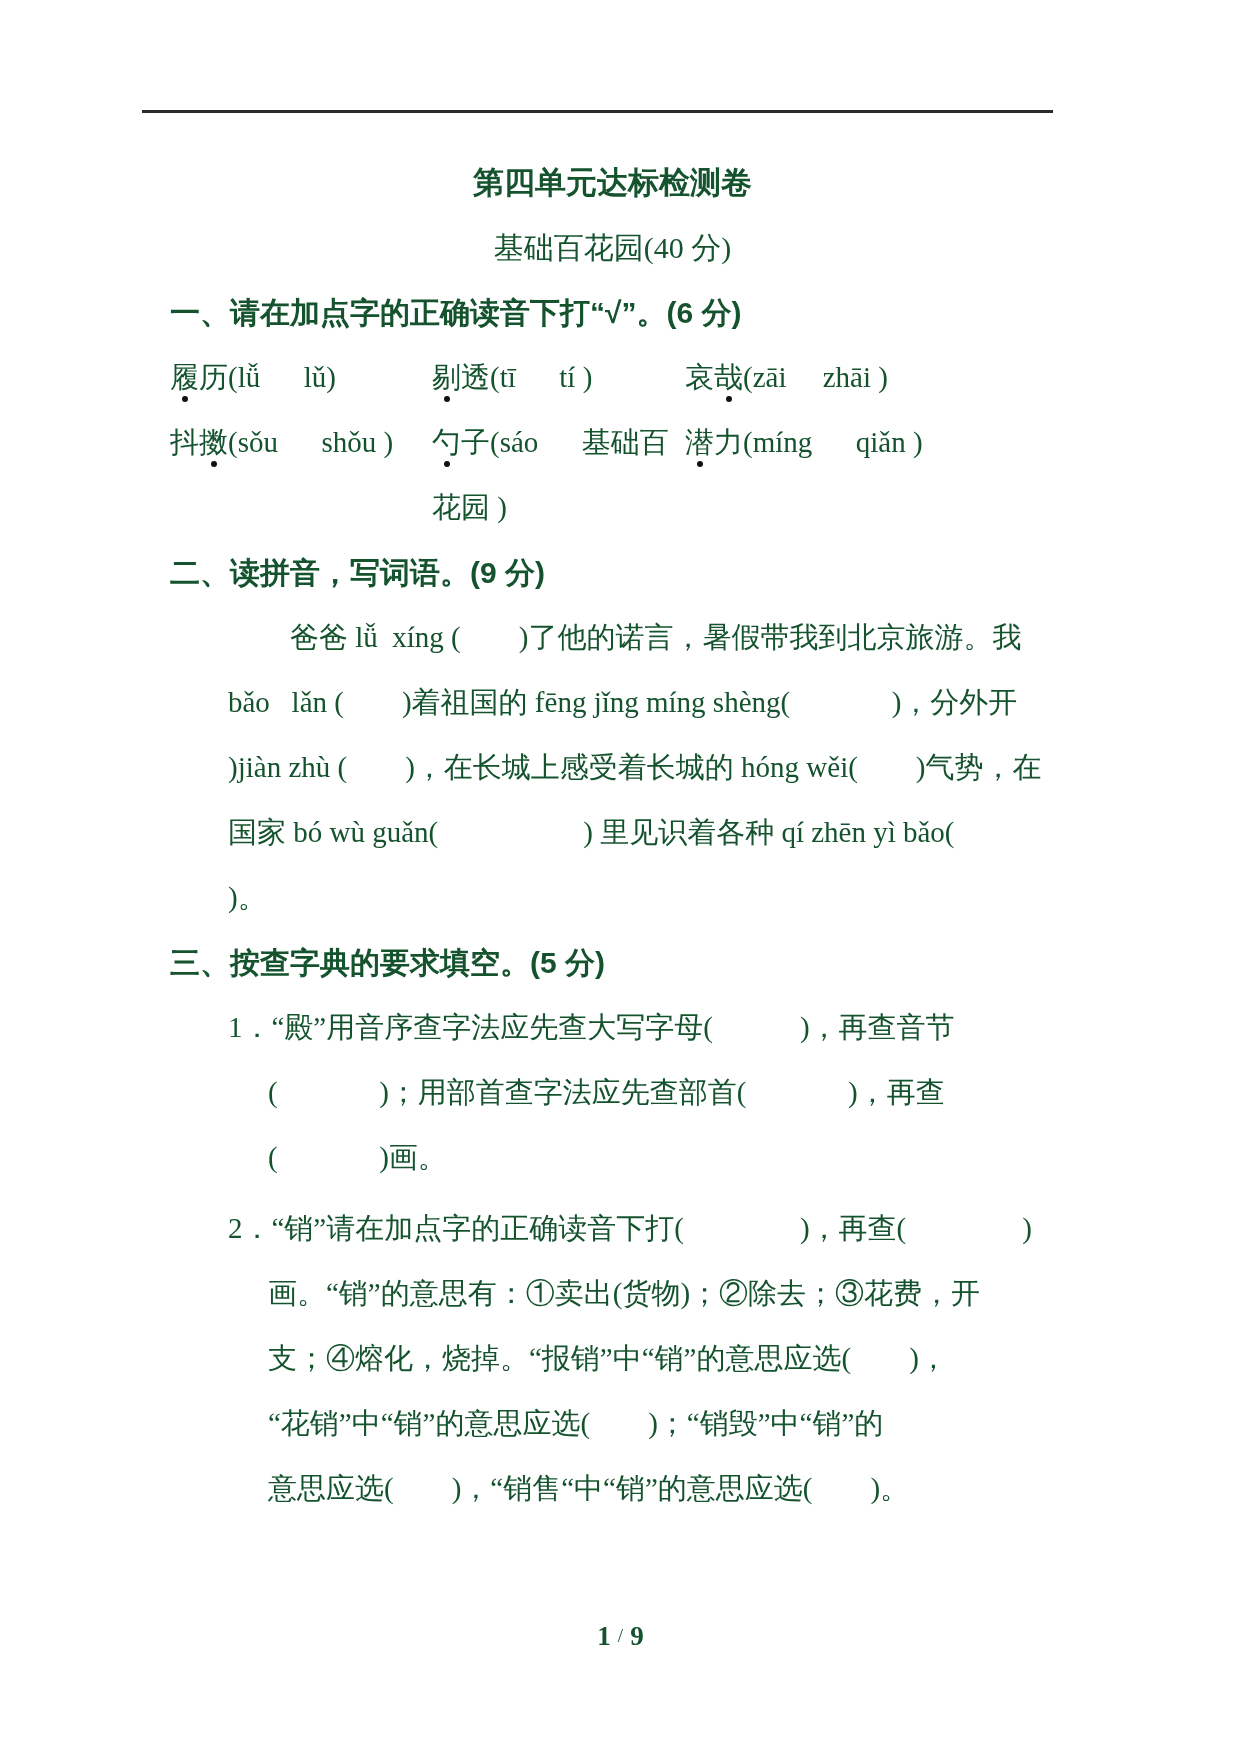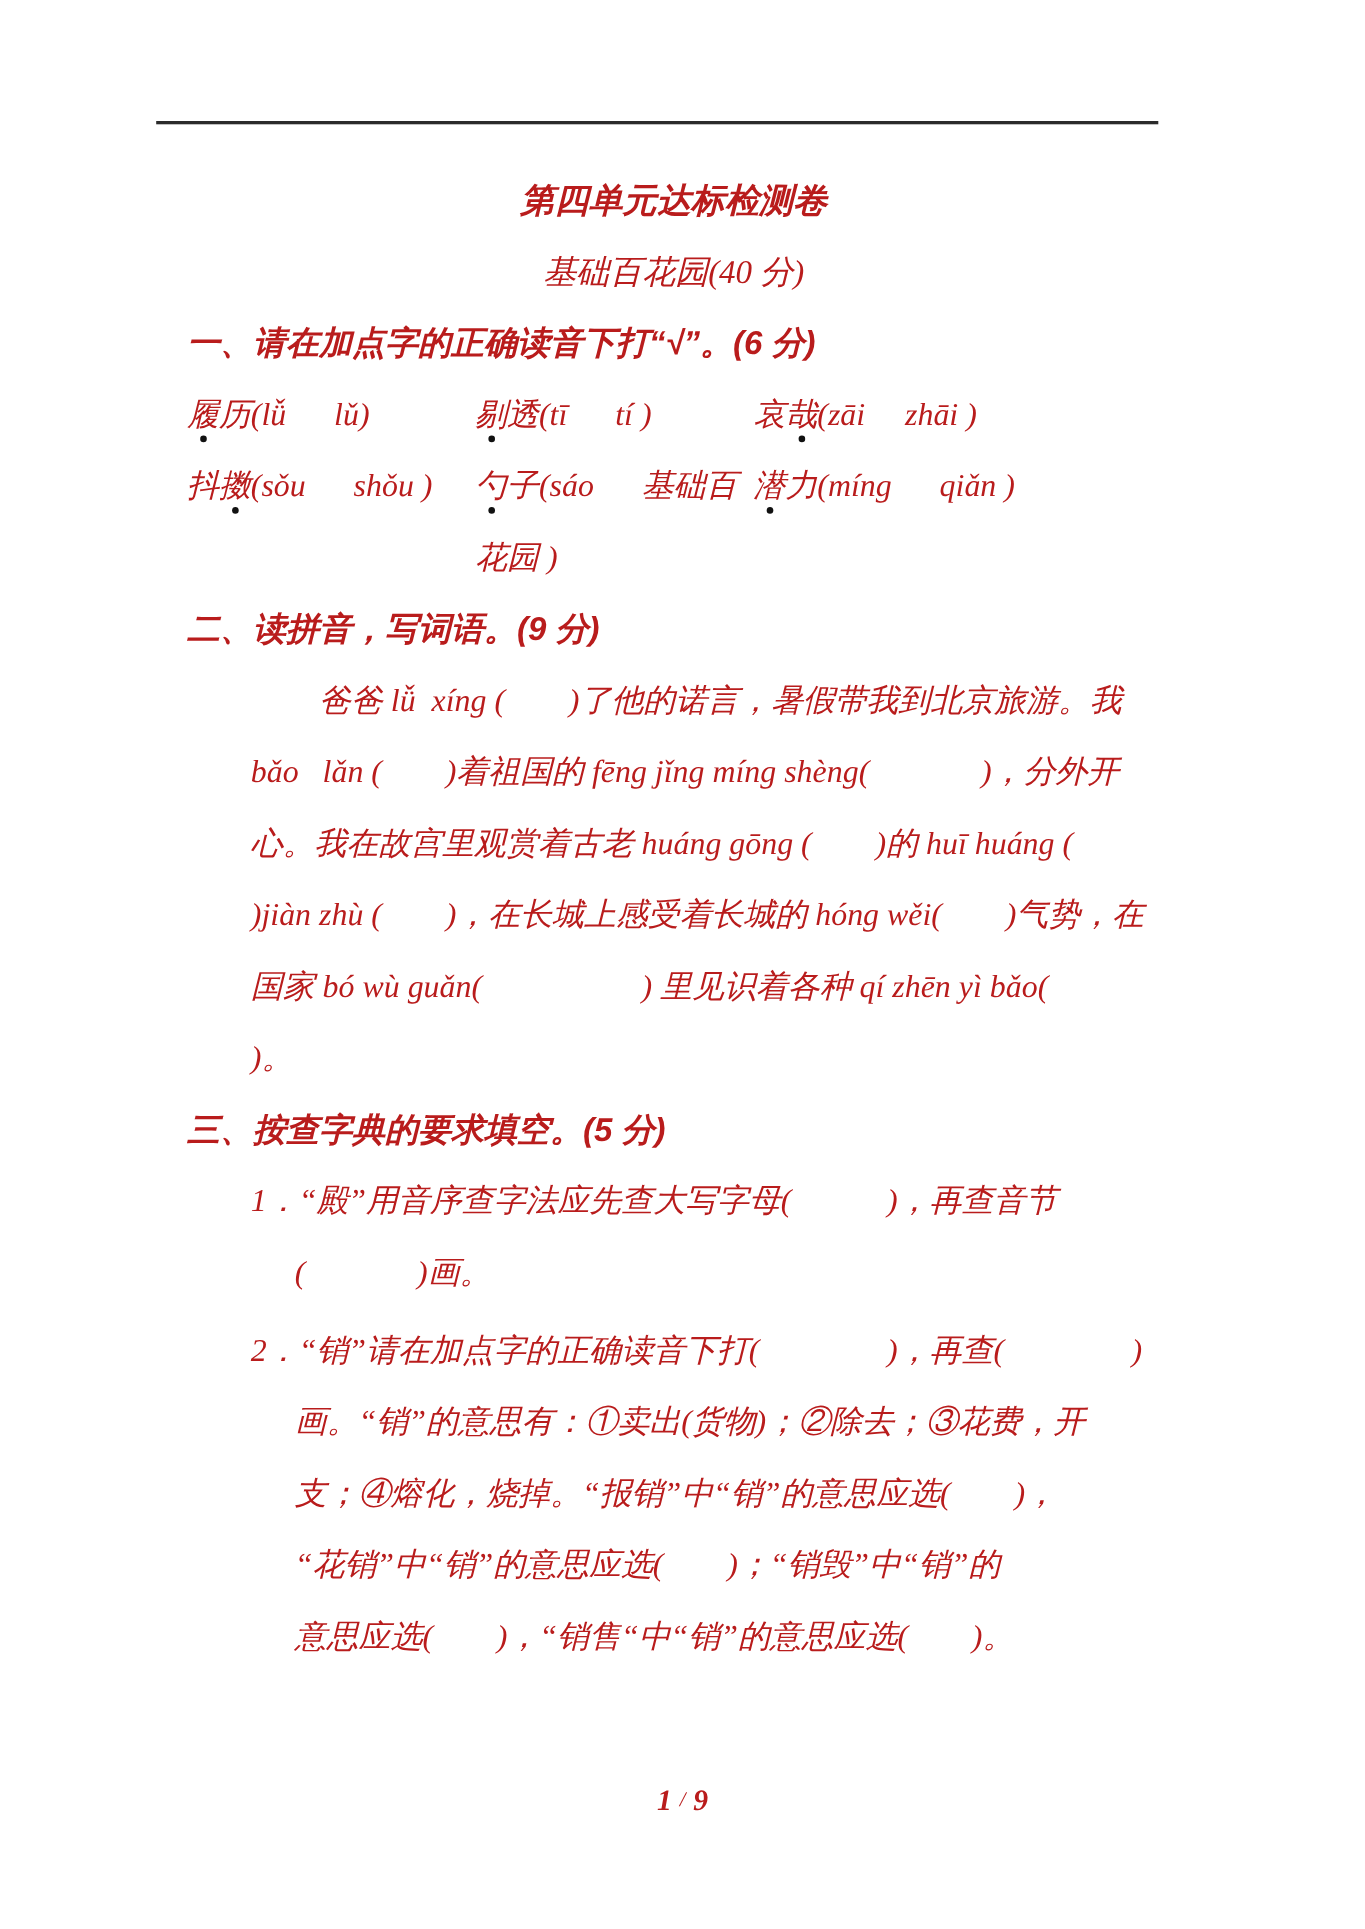--- a/index.html
+++ b/index.html
@@ -2,25 +2,24 @@
 <html><head>
 <meta charset="utf-8">
 <style>
   * { margin: 0; padding: 0; box-sizing: border-box; }
   html, body { background: #ffffff; }
   .page {
     position: relative;
     width: 1241px;
     height: 1754px;
     background: #ffffff;
-    color: #b91c1c;
+    color: #14532d;
     font-family: "Liberation Serif", "DejaVu Serif", serif;
     font-size: 29px;
     overflow: hidden;
-    font-style: italic;
   }
   .rule {
     position: absolute;
     top: 110px;
     left: 142px;
     width: 911px;
     height: 3px;
     background: #2b2b2b;
   }
   .content {
@@ -107,30 +106,30 @@
       <div class="line"><span>抖</span><span class="dot-char">擞</span><span></span><span>(sǒu      shǒu )</span></div>
       <div class="line"><span></span><span class="dot-char">勺</span><span>子</span><span>(sáo      基础百花园 )</span></div>
       <div class="line"><span></span><span class="dot-char">潜</span><span>力</span><span>(míng      qiǎn )</span></div>
     </div>
 
     <div class="line sec-heading">二、读拼音，写词语。(9 分)</div>
 
     <div class="para body-indent">
       <div class="line">爸爸 lǚ  xíng (        )了他的诺言，暑假带我到北京旅游。我</div>
       <div class="line">bǎo   lǎn (        )着祖国的 fēng jǐng míng shèng(              )，分外开</div>
-      <div class="line">心。我在故宫里观赏着古老 huáng gōng (        )的 huī huáng (</div>
       <div class="line">)jiàn zhù (        )，在长城上感受着长城的 hóng wěi(        )气势，在</div>
       <div class="line">国家 bó wù guǎn(                    ) 里见识着各种 qí zhēn yì bǎo(</div>
       <div class="line">)。</div>
     </div>
 
     <div class="line sec-heading">三、按查字典的要求填空。(5 分)</div>
 
     <div class="item body-indent">
       <div class="line"><span>1．</span><span>“殿”用音序查字法应先查大写字母(            )，再查音节</span></div>
+      <div class="line">(              )；用部首查字法应先查部首(              )，再查</div>
       <div class="line">(              )画。</div>
     </div>
 
     <div class="item body-indent">
       <div class="line"><span>2．</span><span>“销”请在加点字的正确读音下打(                )，再查(                )</span></div>
       <div class="line">画。“销”的意思有：①卖出(货物)；②除去；③花费，开</div>
       <div class="line">支；④熔化，烧掉。“报销”中“销”的意思应选(        )，</div>
       <div class="line">“花销”中“销”的意思应选(        )；“销毁”中“销”的</div>
       <div class="line">意思应选(        )，“销售“中“销”的意思应选(        )。</div>
     </div>

